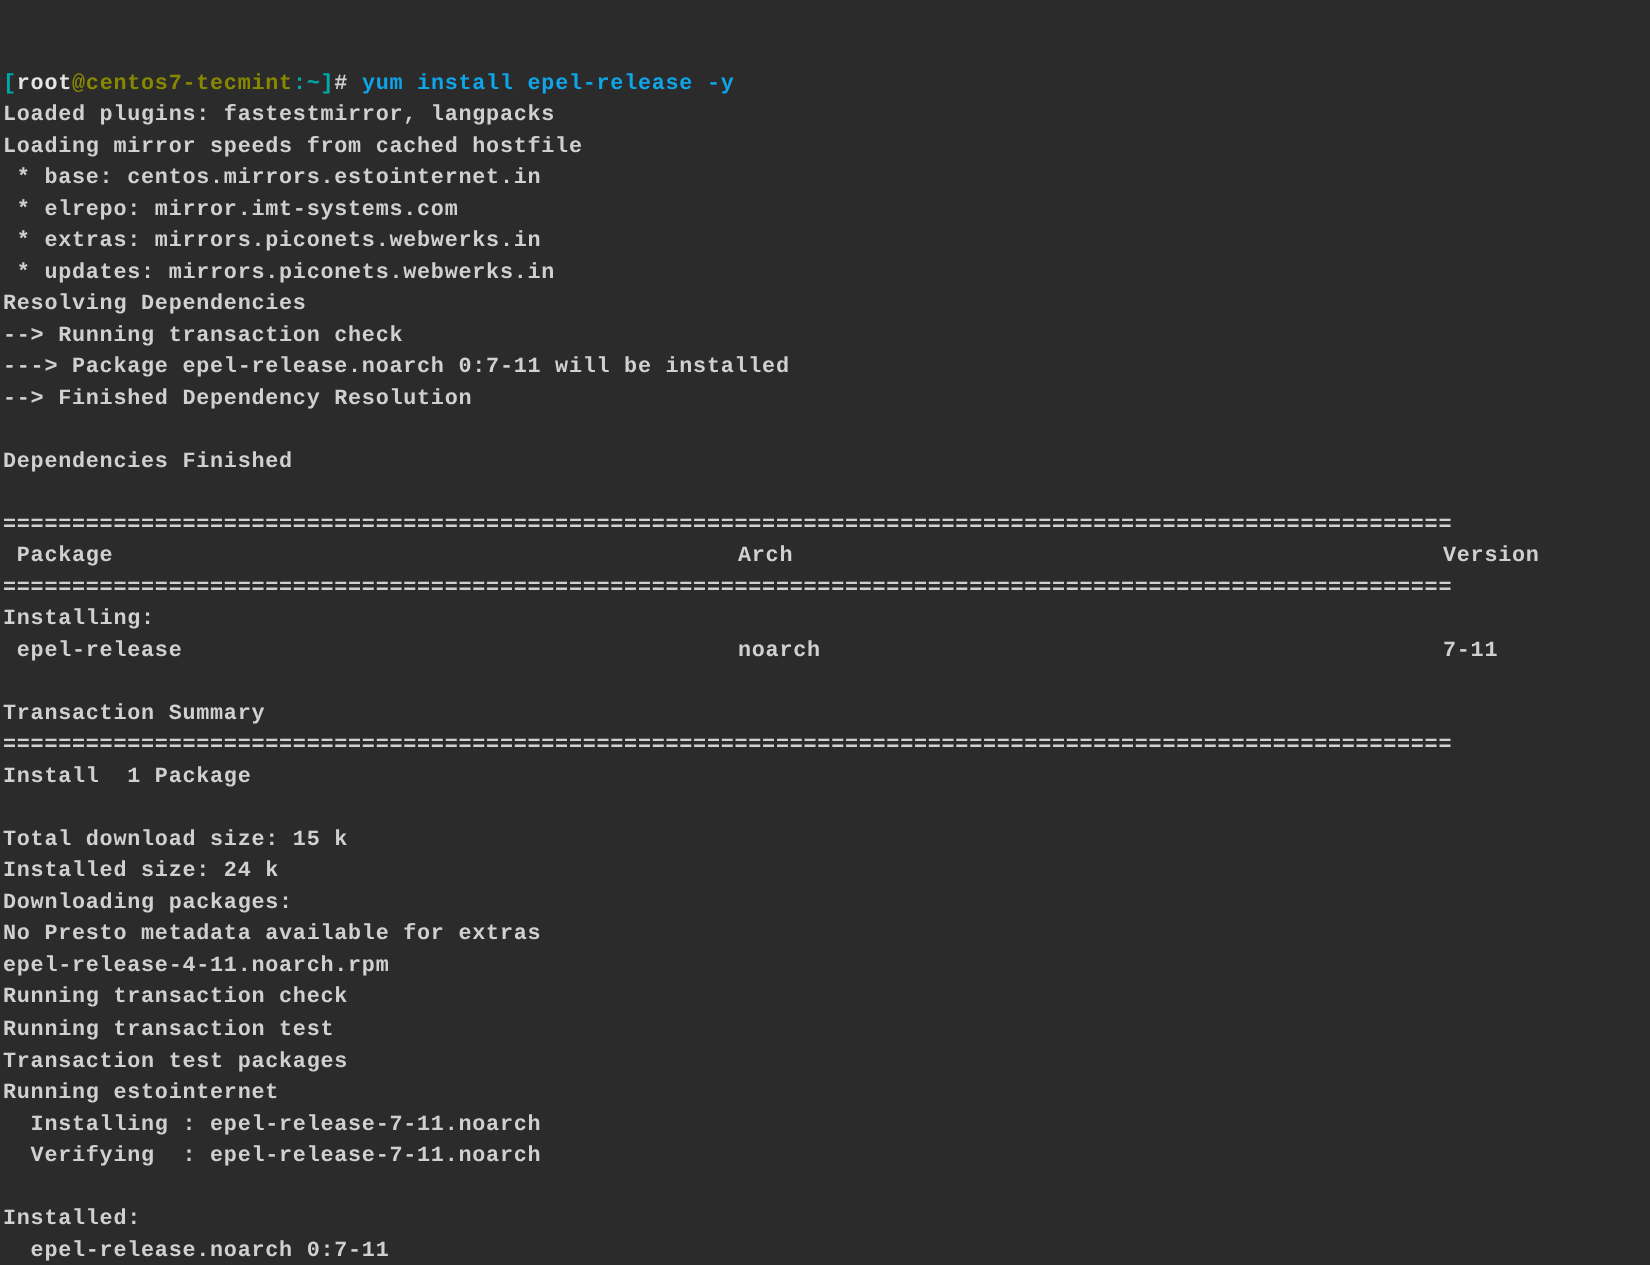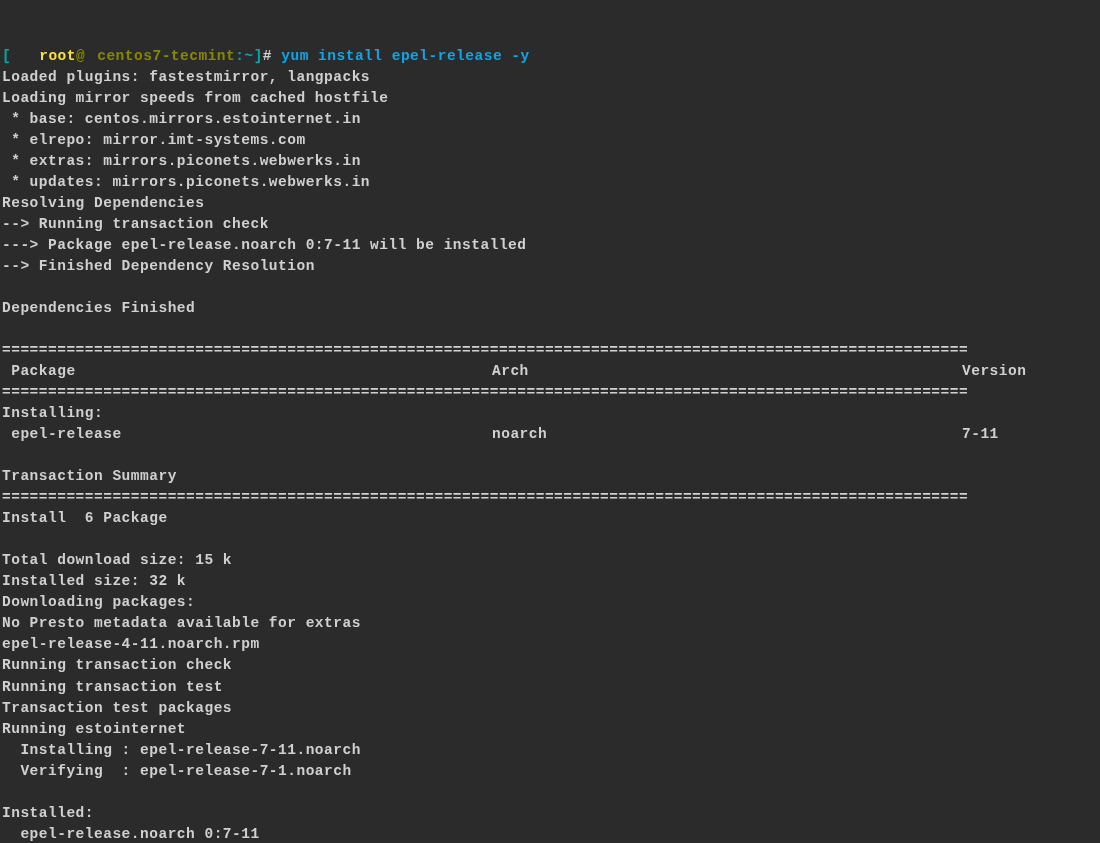--- a/index.html
+++ b/index.html
@@ -15,23 +15,23 @@
       line-height: 1.45;
       padding: 4px 2px;
       white-space: pre;
       overflow-x: hidden;
       width: 1100px;
       height: 843px;
       letter-spacing: 0.5px;
       font-weight: bold;
     }
     .bracket { color: #00aaaa; }
-    .user-root { color: #fde047; margin-left: 28px; }
+    .user-root { color: #e5e5e5; }
     .at { color: #888800; }
-    .host { color: #888800; padding-left: 12px; }
+    .host { color: #888800; }
     .tilde { color: #00aaaa; }
     .hash { color: #d0d0d0; }
     .cmd { color: #0ea5e9; }
     .pad-col {
       display: inline-block;
     }
   </style>
 </head>
 <body>
 
@@ -50,32 +50,32 @@
 <span>Dependencies Finished</span>
 
 <span>=========================================================================================================</span>
 <span><span class="pad-col" style="width:490px"> Package</span><span class="pad-col" style="width:470px">Arch</span><span>Version</span></span>
 <span>=========================================================================================================</span>
 <span>Installing:</span>
 <span><span class="pad-col" style="width:490px"> epel-release</span><span class="pad-col" style="width:470px">noarch</span><span>7-11</span></span>
 
 <span>Transaction Summary</span>
 <span>=========================================================================================================</span>
-<span>Install  6 Package</span>
+<span>Install  1 Package</span>
 
 <span>Total download size: 15 k</span>
-<span>Installed size: 32 k</span>
+<span>Installed size: 24 k</span>
 <span>Downloading packages:</span>
 <span>No Presto metadata available for extras</span>
 <span>epel-release-4-11.noarch.rpm</span>
 <span>Running transaction check</span>
 <span>Running transaction test</span>
 <span>Transaction test packages</span>
 <span>Running estointernet</span>
 <span>  Installing : epel-release-7-11.noarch</span>
-<span>  Verifying  : epel-release-7-1.noarch</span>
+<span>  Verifying  : epel-release-7-11.noarch</span>
 
 <span>Installed:</span>
 <span>  epel-release.noarch 0:7-11</span>
 
 
 </div>
 
 
 </body></html>

